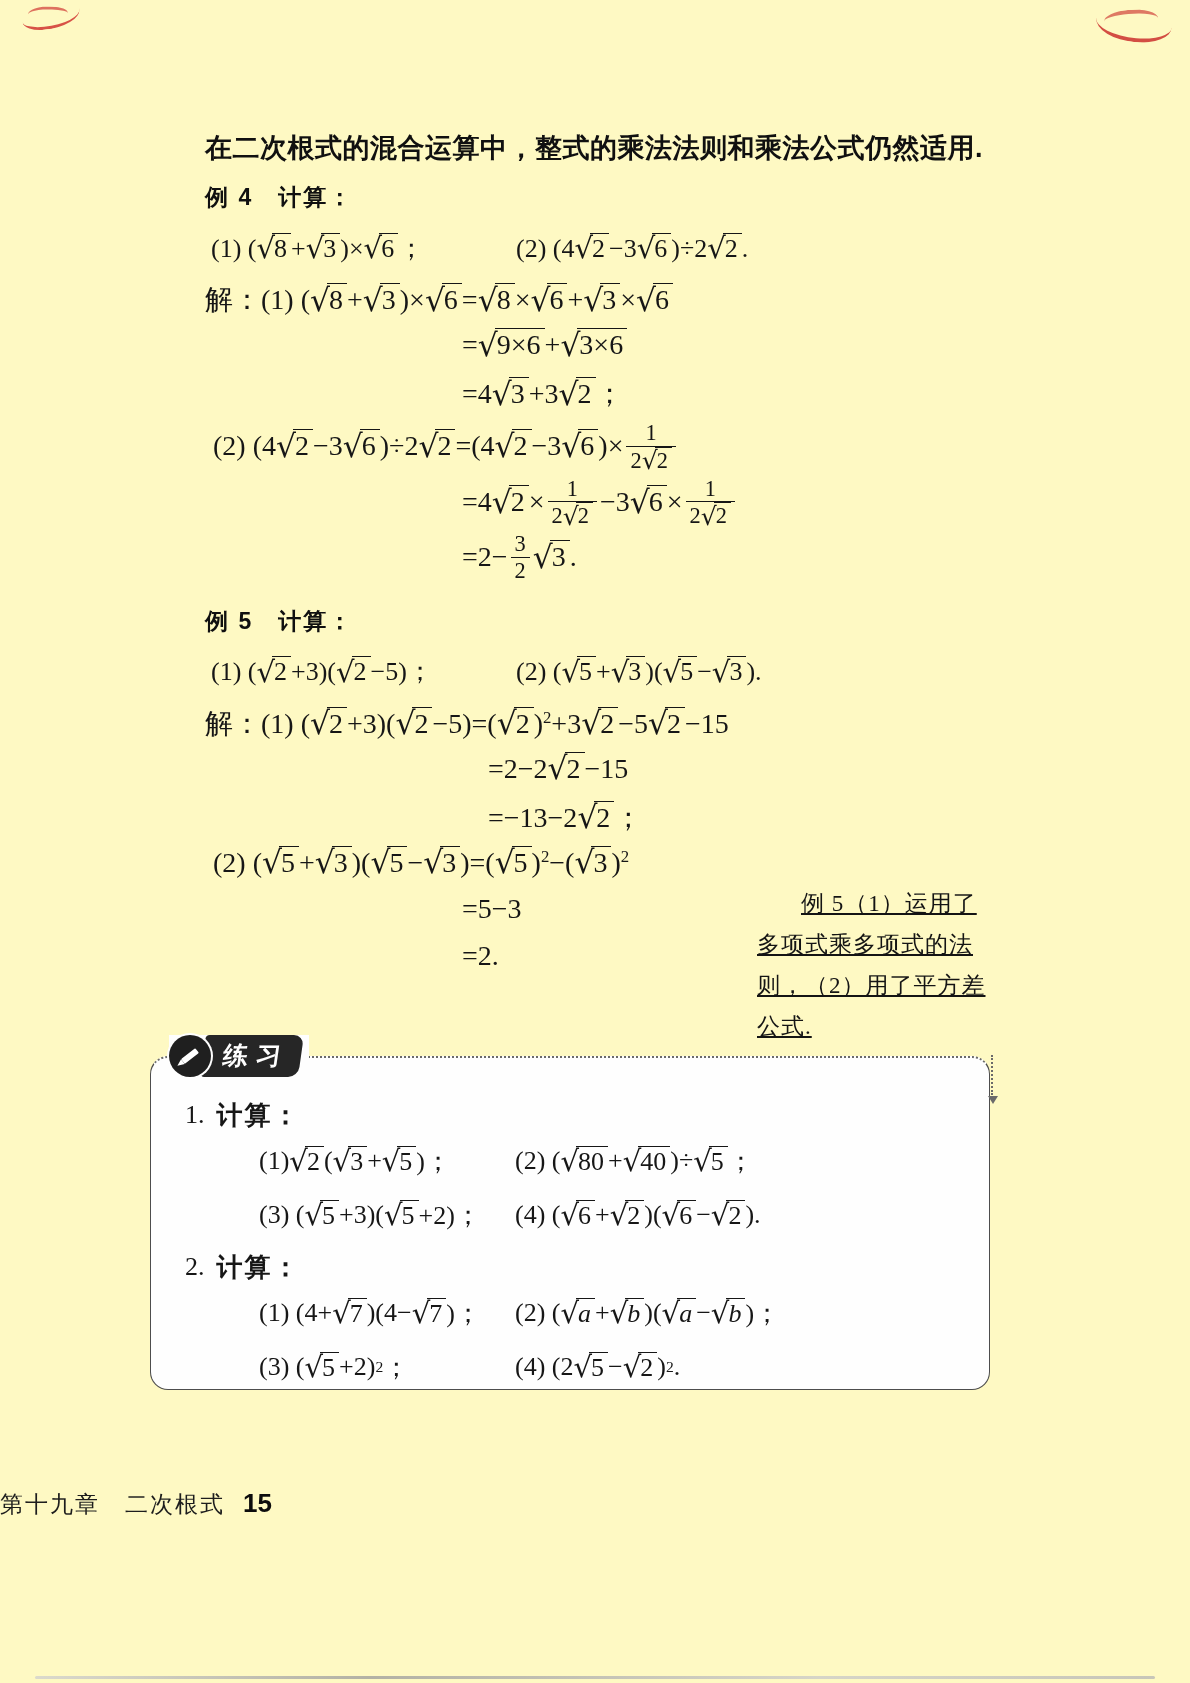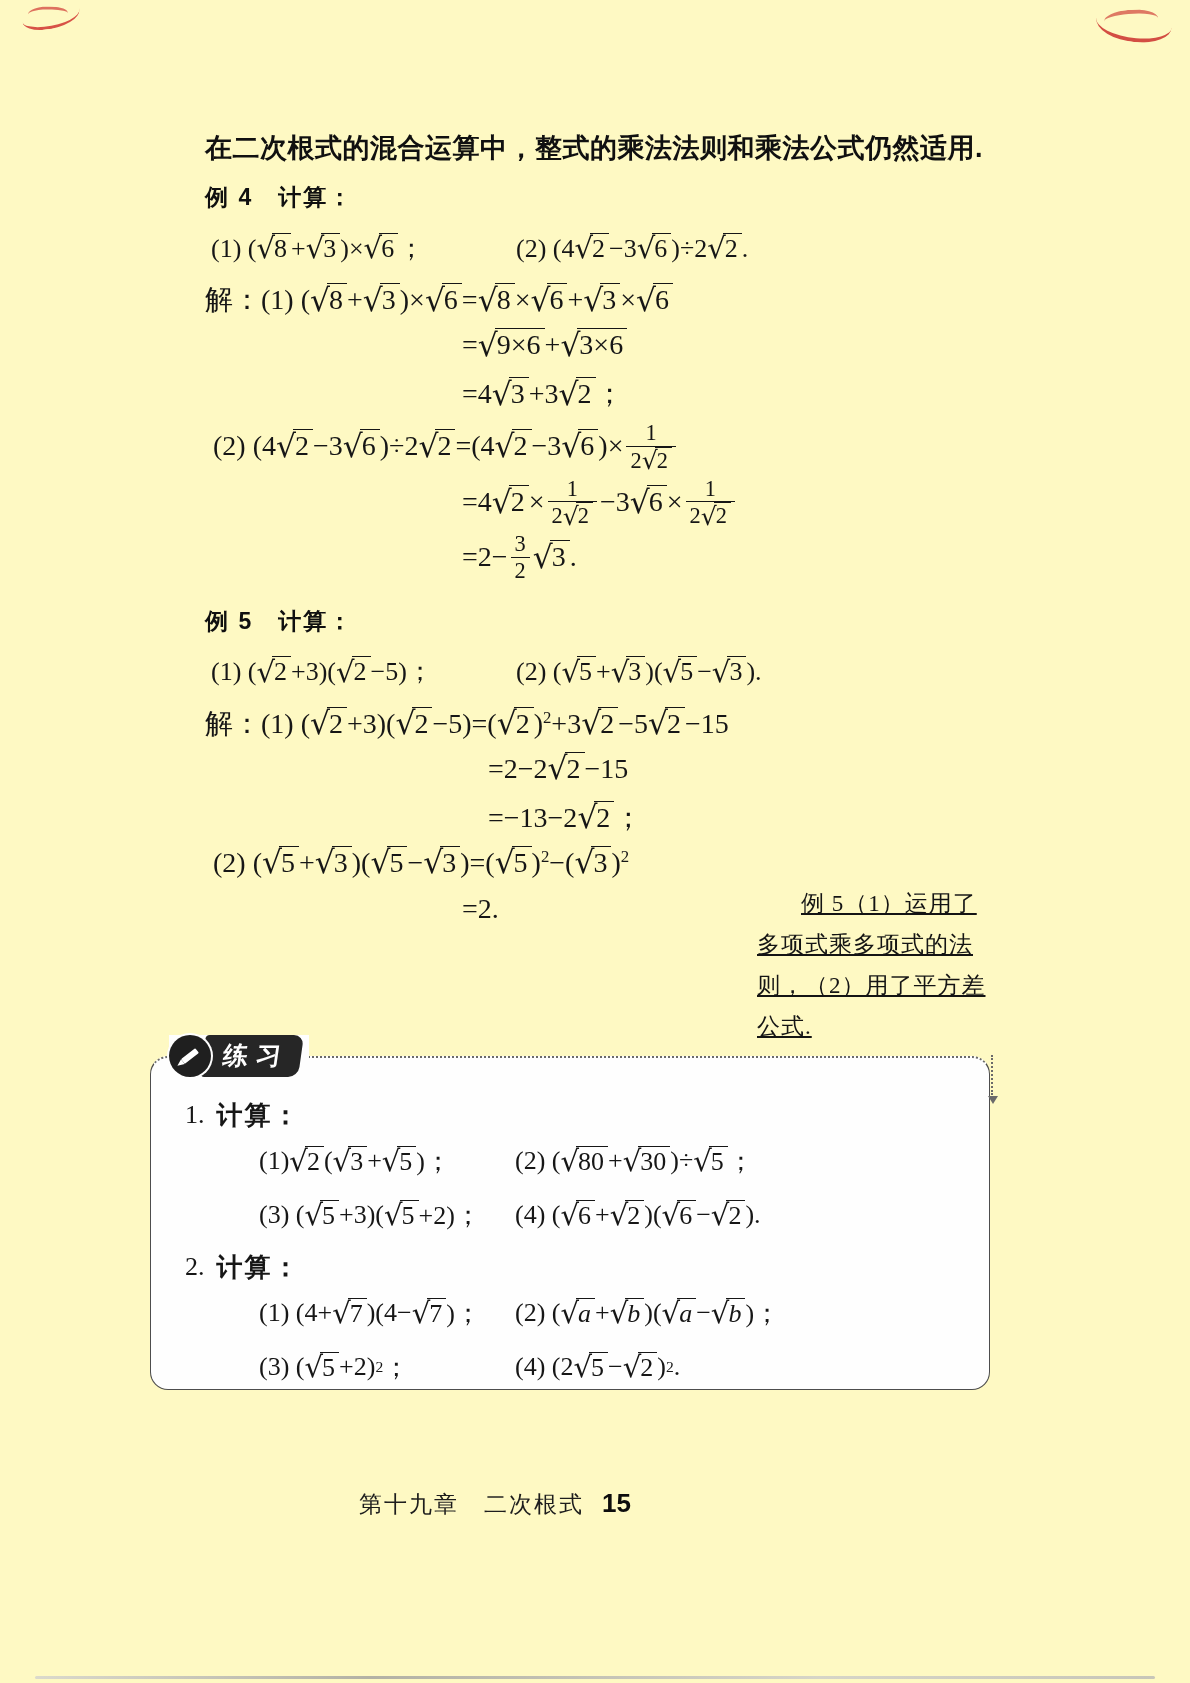--- a/index.html
+++ b/index.html
@@ -54,21 +54,21 @@
   .dots-arrow{position:absolute;top:38px;right:-9px;width:0;height:0;
               border:5px solid transparent;border-top:8px solid #6a6a6a;}
   .p-item-head{display:flex;gap:12px;font-size:26px;margin:6px 0 4px;min-height:42px;align-items:center;}
   .p-num{font-family:"Liberation Serif",serif;}
   .p-label{font-family:Liberation Serif, serif;font-weight:600;letter-spacing:2px;}
   .p-grid{display:grid;grid-template-columns:256px 1fr;padding-left:74px;margin:2px 0 10px;
           row-gap:12px;align-items:center;font-size:26px;}
   .p-grid .prob{min-height:42px;display:flex;align-items:center;}
 
   
-  .footer{position:absolute;top:1488px;left:0;width:990px;display:flex;justify-content:center;
+  .footer{position:absolute;top:1488px;left:0;width:990px;display:flex;justify-content:flex-start;
           align-items:baseline;gap:18px;}
   .chapter{font-family:"Liberation Sans","DejaVu Sans",sans-serif;font-weight:500;font-size:23px;color:#1d1d1d;letter-spacing:2px;}
   .pagenum{font-family:"Liberation Sans","DejaVu Sans",sans-serif;font-weight:700;font-size:26px;color:#0d0d0d;}
 
   
   .scan-left{position:absolute;left:22px;top:2px;width:58px;height:24px;
              border-bottom:3px solid rgba(205,40,40,.8);border-radius:0 0 70% 40%;transform:rotate(-6deg);}
   .scan-left::after{content:"";position:absolute;left:6px;top:4px;width:40px;height:12px;
              border-top:3px solid rgba(205,40,40,.65);border-radius:60% 40% 0 0;transform:rotate(8deg);}
   .scan-right{position:absolute;left:1096px;top:4px;width:76px;height:34px;
@@ -128,20 +128,23 @@
         <div class="math-line ind3">
           <span class="mexpr">=2−2<span class="sqrt"><span class="rad">√</span><span class="vinc">2</span></span>−15</span>
         </div>
         <div class="math-line ind3">
           <span class="mexpr">=−13−2<span class="sqrt"><span class="rad">√</span><span class="vinc">2</span></span>；</span>
         </div>
         <div class="math-line ind1">
           <span class="mexpr">(2) (<span class="sqrt"><span class="rad">√</span><span class="vinc">5</span></span>+<span class="sqrt"><span class="rad">√</span><span class="vinc">3</span></span>)(<span class="sqrt"><span class="rad">√</span><span class="vinc">5</span></span>−<span class="sqrt"><span class="rad">√</span><span class="vinc">3</span></span>)=(<span class="sqrt"><span class="rad">√</span><span class="vinc">5</span></span>)<sup>2</sup>−(<span class="sqrt"><span class="rad">√</span><span class="vinc">3</span></span>)<sup>2</sup></span>
         </div>
         <div class="math-line ind2">
+          <span class="mexpr">=5−3</span>
+        </div>
+        <div class="math-line ind2">
           <span class="mexpr">=2.</span>
         </div>
       </div>
 
   </div>
 
   <aside class="note note2">例 5（1）运用了多项式乘多项式的法则，（2）用了平方差公式.</aside>
 
   <section class="practice">
     <div class="badge">
@@ -152,21 +155,21 @@
     </div>
     <div class="dots-hook"></div>
     <div class="dots-arrow"></div>
     <div id="practice-items">
         <div class="p-item-head">
           <span class="p-num">1.</span>
           <span class="p-label">计算：</span>
         </div>
         <div class="p-grid">
           <span class="prob">(1) <span class="sqrt"><span class="rad">√</span><span class="vinc">2</span></span>(<span class="sqrt"><span class="rad">√</span><span class="vinc">3</span></span>+<span class="sqrt"><span class="rad">√</span><span class="vinc">5</span></span>)；</span>
-          <span class="prob">(2) (<span class="sqrt"><span class="rad">√</span><span class="vinc">80</span></span>+<span class="sqrt"><span class="rad">√</span><span class="vinc">30</span></span>)÷<span class="sqrt"><span class="rad">√</span><span class="vinc">5</span></span>；</span>
+          <span class="prob">(2) (<span class="sqrt"><span class="rad">√</span><span class="vinc">80</span></span>+<span class="sqrt"><span class="rad">√</span><span class="vinc">40</span></span>)÷<span class="sqrt"><span class="rad">√</span><span class="vinc">5</span></span>；</span>
           <span class="prob">(3) (<span class="sqrt"><span class="rad">√</span><span class="vinc">5</span></span>+3)(<span class="sqrt"><span class="rad">√</span><span class="vinc">5</span></span>+2)；</span>
           <span class="prob">(4) (<span class="sqrt"><span class="rad">√</span><span class="vinc">6</span></span>+<span class="sqrt"><span class="rad">√</span><span class="vinc">2</span></span>)(<span class="sqrt"><span class="rad">√</span><span class="vinc">6</span></span>−<span class="sqrt"><span class="rad">√</span><span class="vinc">2</span></span>).</span>
         </div>
         <div class="p-item-head">
           <span class="p-num">2.</span>
           <span class="p-label">计算：</span>
         </div>
         <div class="p-grid">
           <span class="prob">(1) (4+<span class="sqrt"><span class="rad">√</span><span class="vinc">7</span></span>)(4−<span class="sqrt"><span class="rad">√</span><span class="vinc">7</span></span>)；</span>
           <span class="prob">(2) (<span class="sqrt"><span class="rad">√</span><span class="vinc"><i>a</i></span></span>+<span class="sqrt"><span class="rad">√</span><span class="vinc"><i>b</i></span></span>)(<span class="sqrt"><span class="rad">√</span><span class="vinc"><i>a</i></span></span>−<span class="sqrt"><span class="rad">√</span><span class="vinc"><i>b</i></span></span>)；</span>

